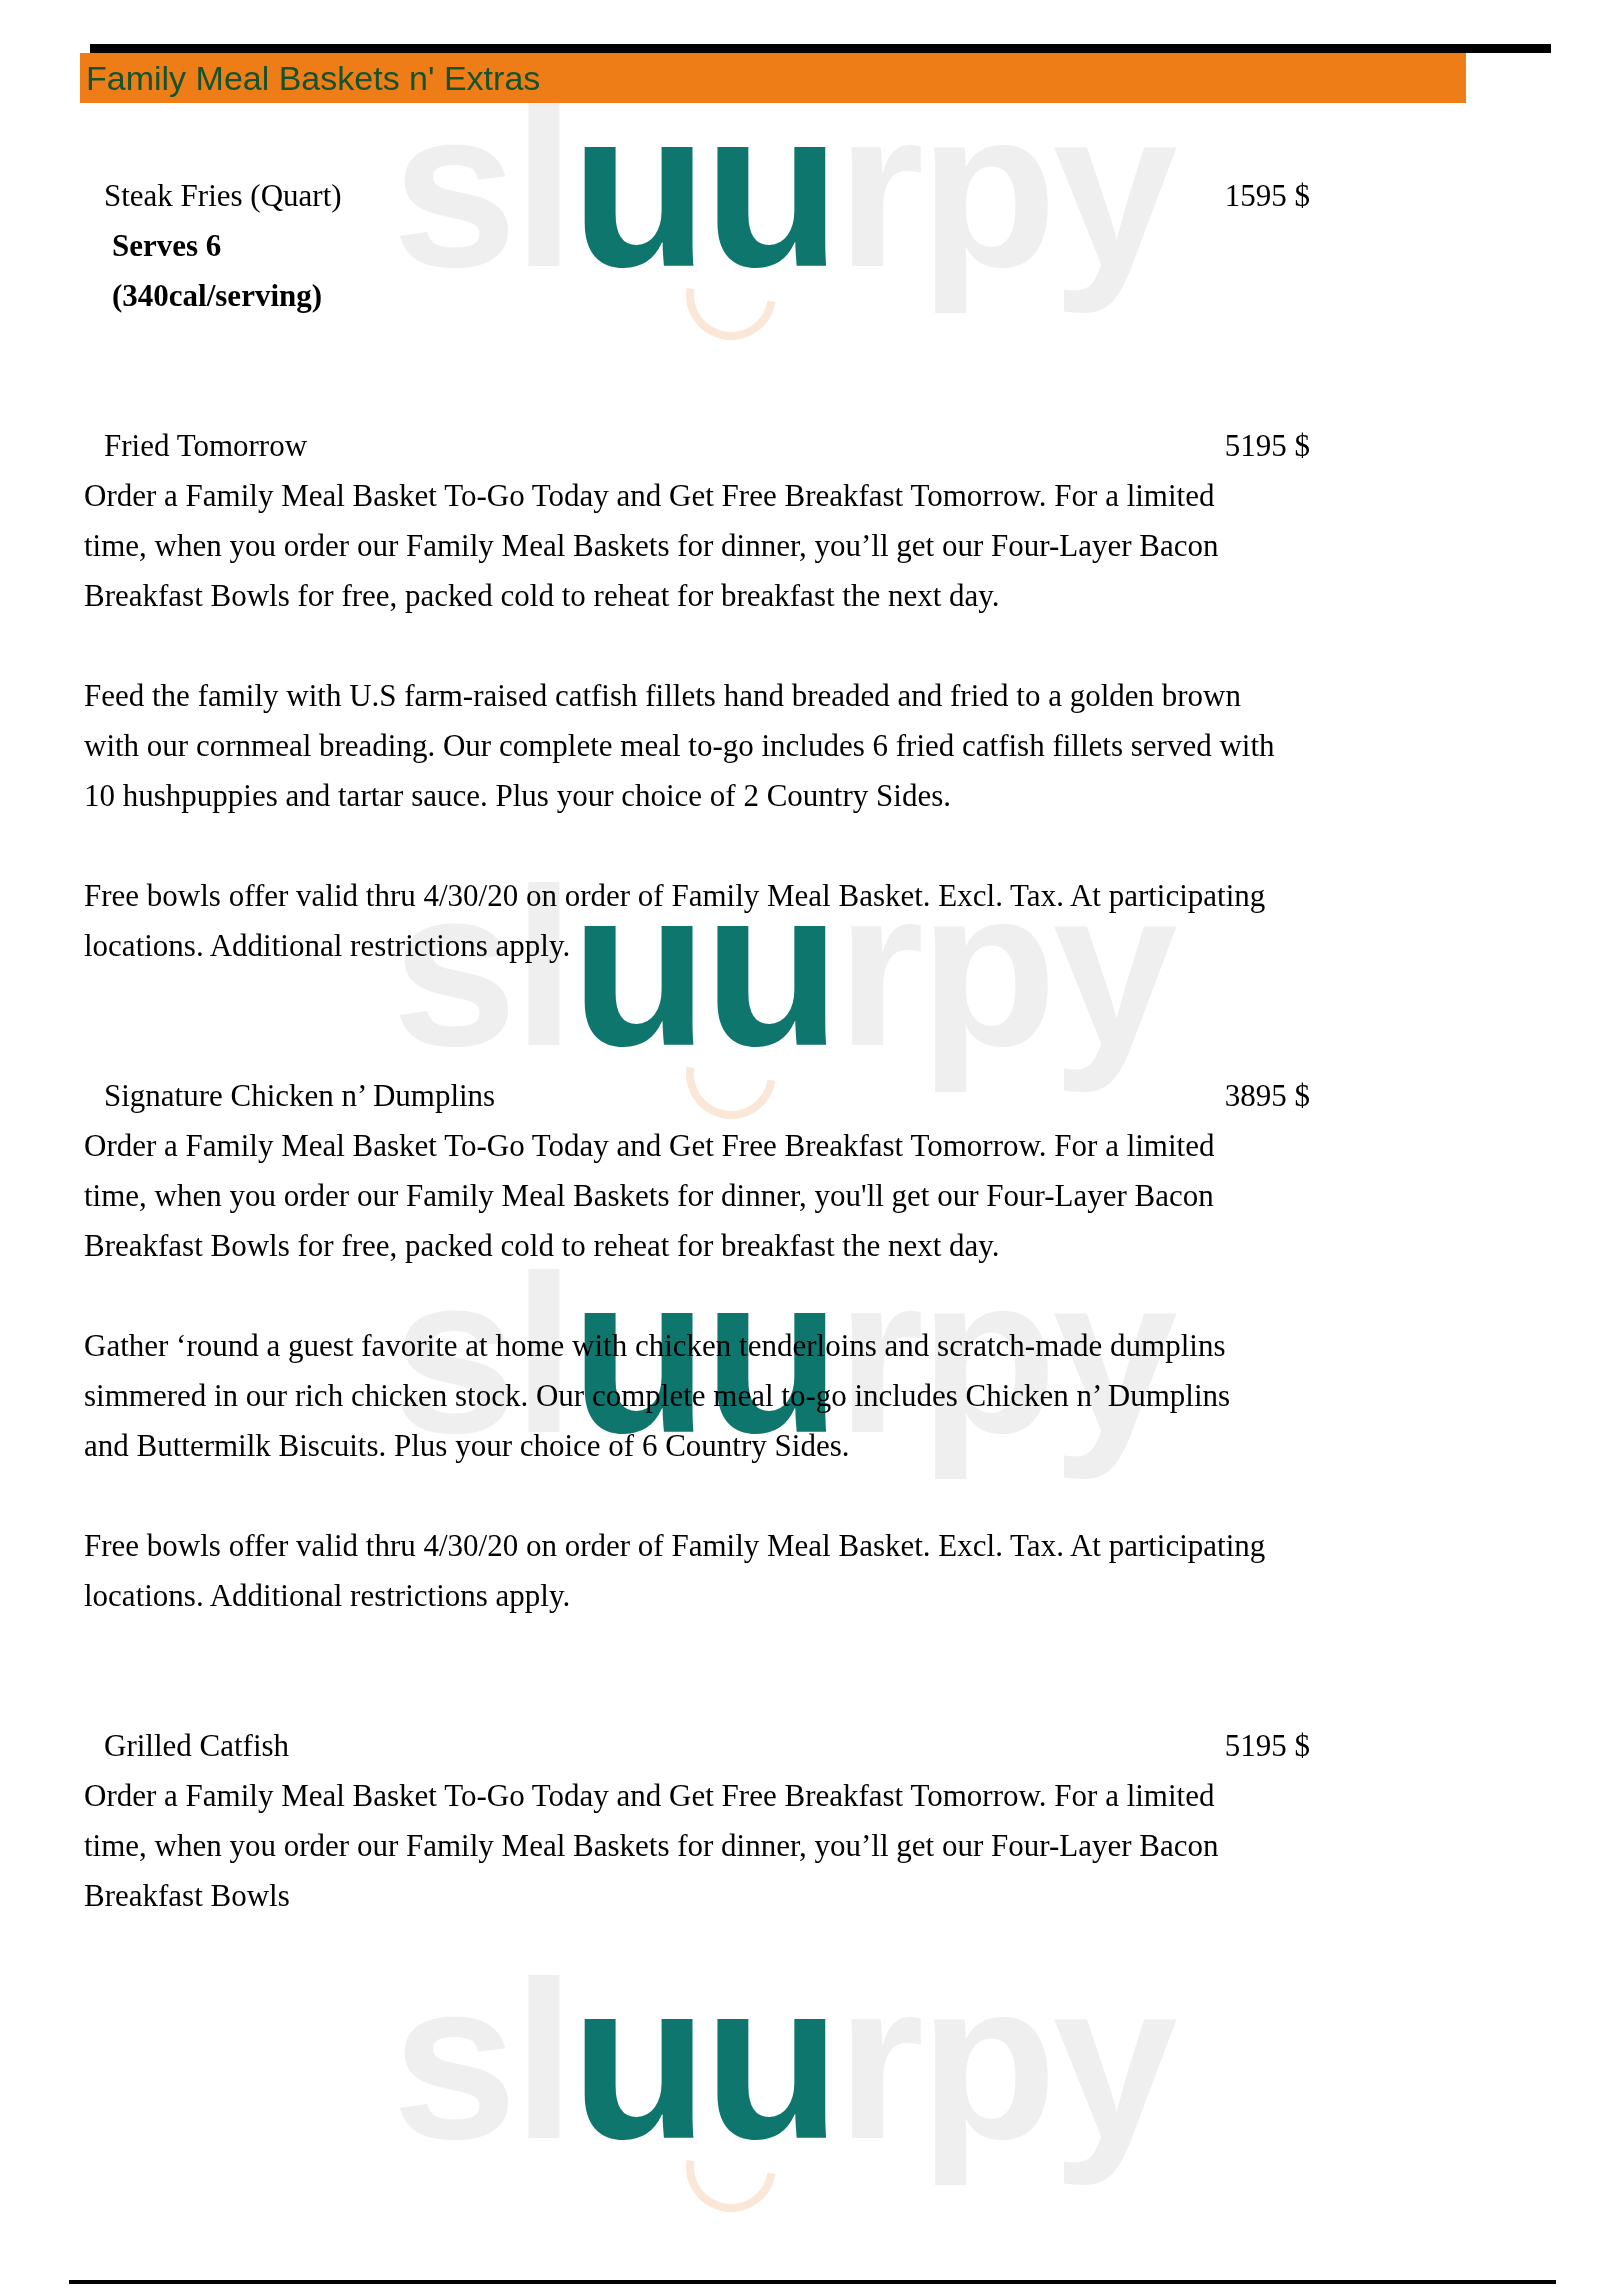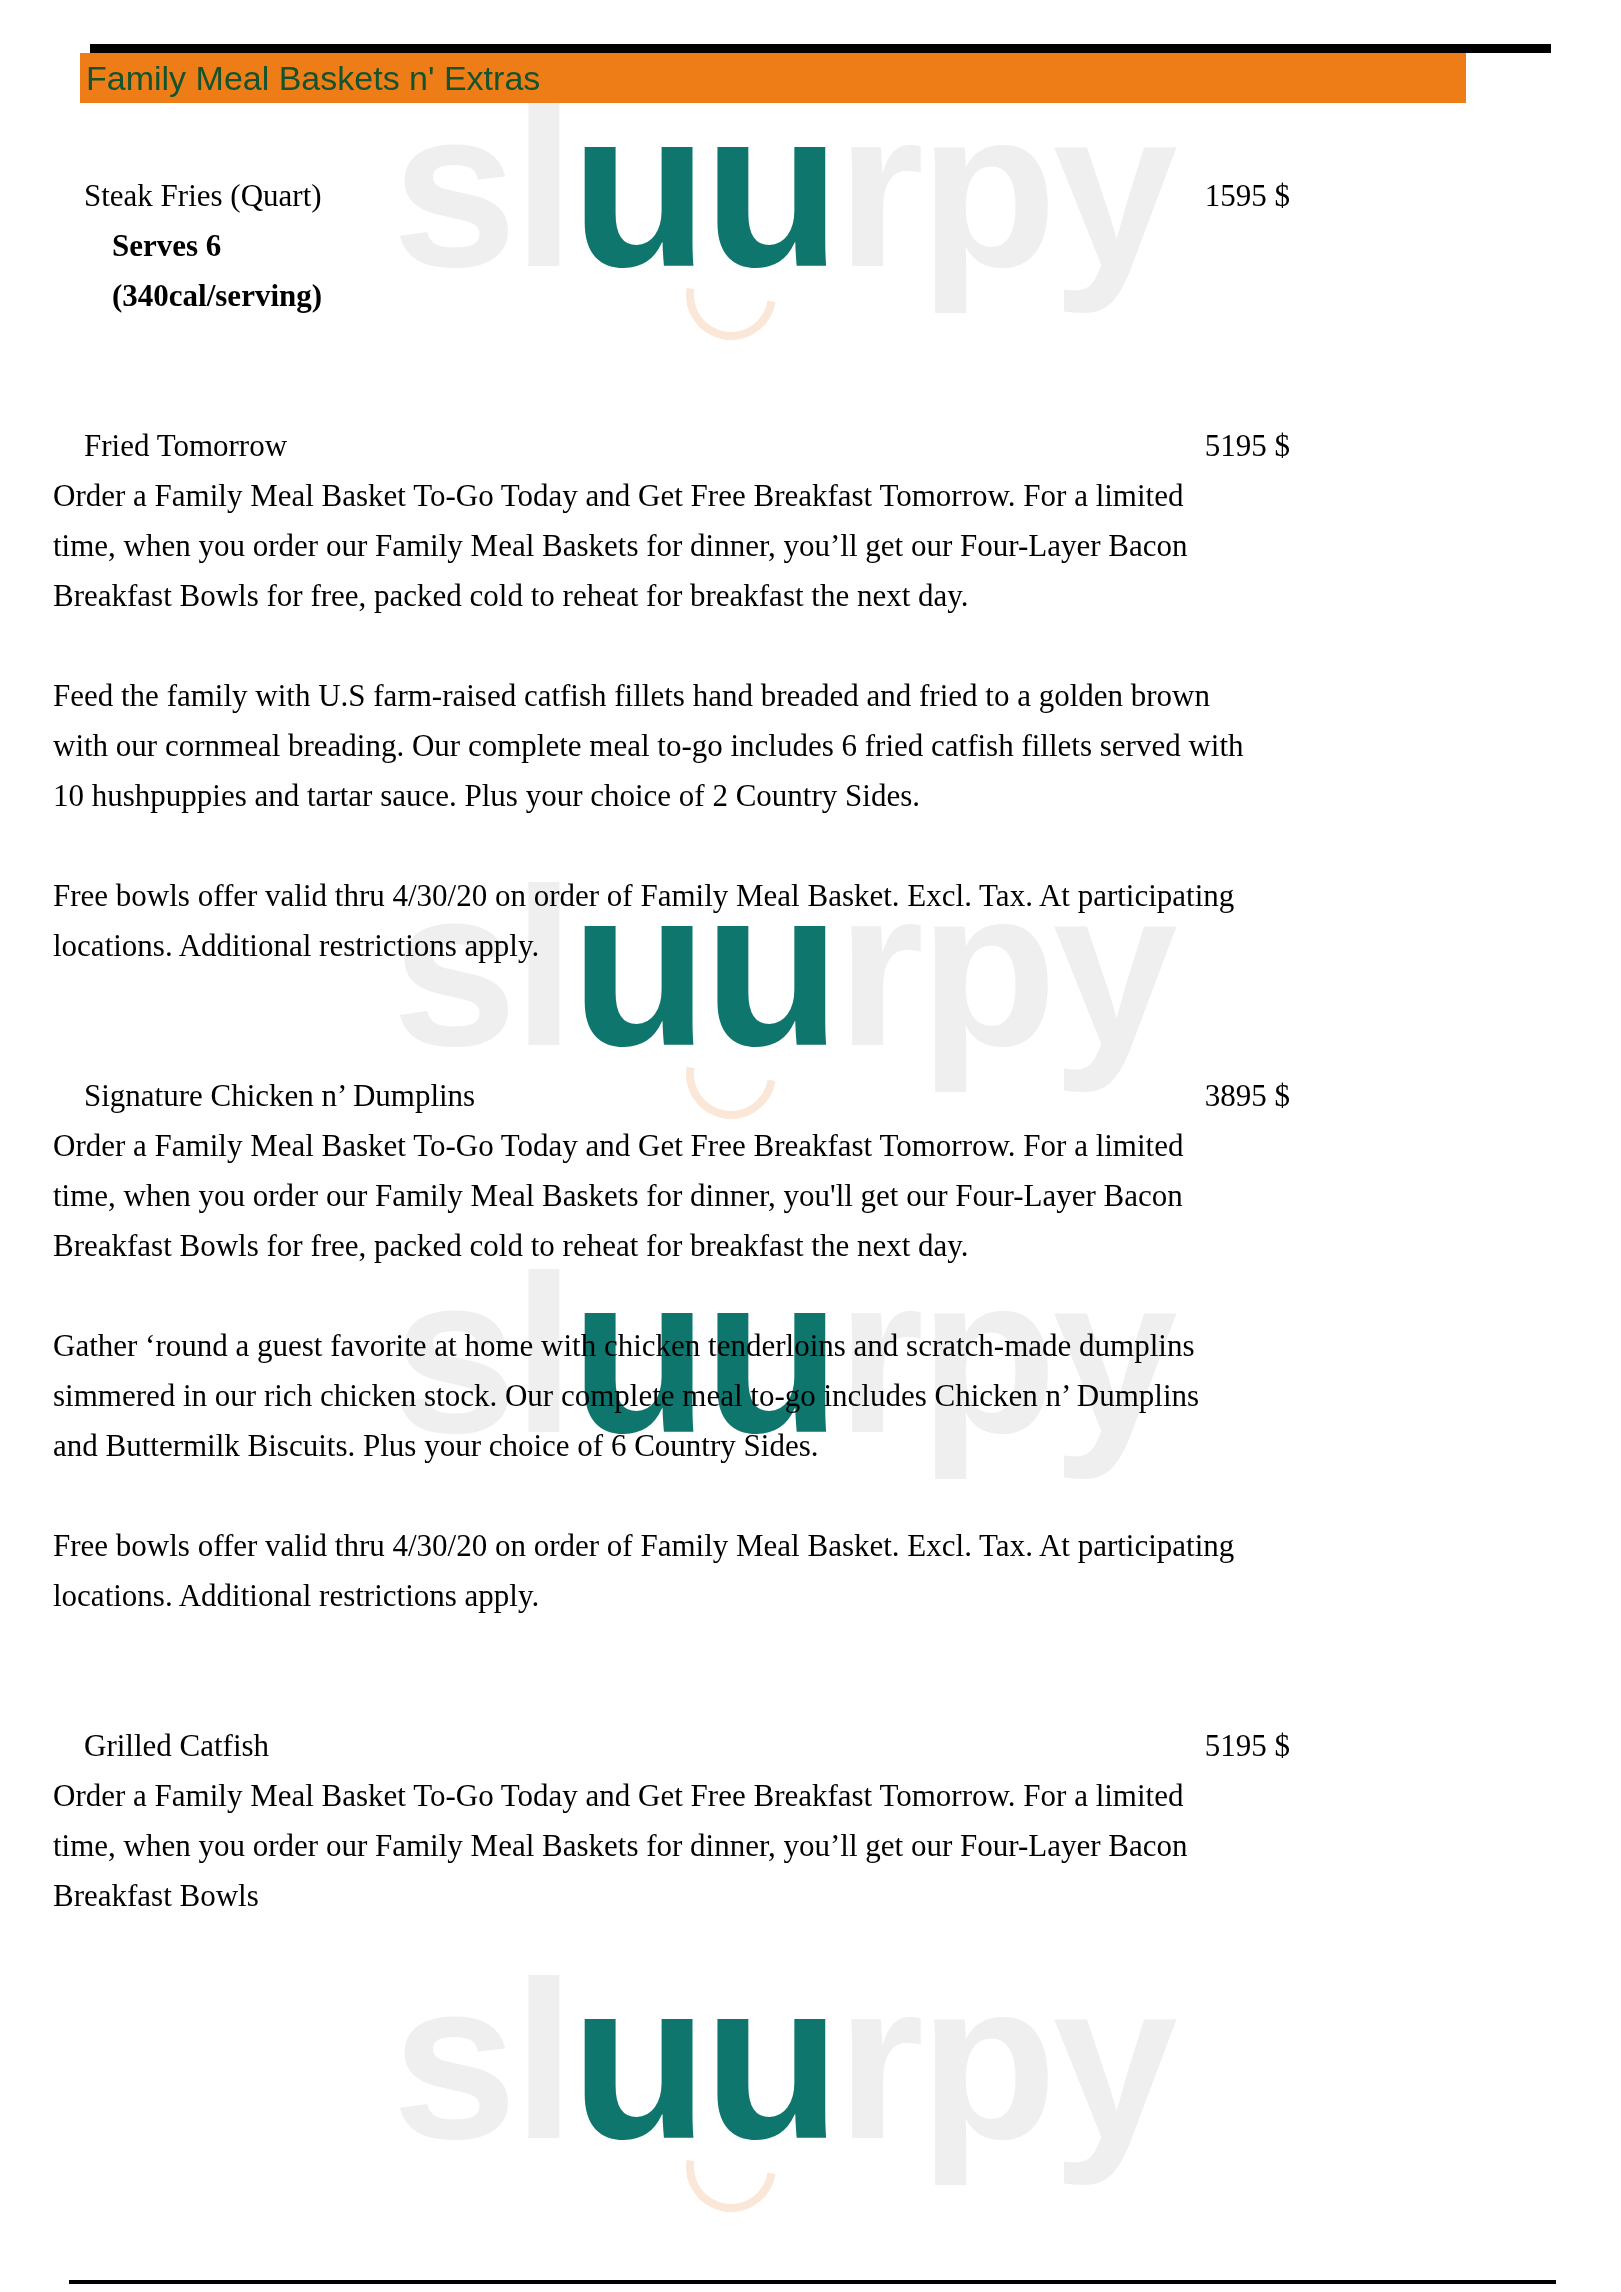--- a/index.html
+++ b/index.html
@@ -90,20 +90,21 @@
 
   .item {
     position: relative;
     padding: 0 0 0 0;
   }
 
   .item-head {
     position: relative;
     display: block;
     width: 1290px;
+    padding-left: 20px;
   }
   .item-name {
     display: inline-block;
     margin-left: 84px;
     font-size: 31px;
     line-height: 50px;
     white-space: nowrap;
   }
   .item-price {
     position: absolute;
@@ -118,21 +119,21 @@
 
   .item-line {
     margin-left: 112px;
     width: 1225px;
     font-size: 31px;
     line-height: 50px;
     font-weight: bold;
   }
 
   .item-para {
-    margin-left: 53px;
+    margin-left: 84px;
     width: 1196px;
     font-size: 31px;
     line-height: 50px;
     text-align: left;
     font-family: Liberation Serif, serif;
   }
 
   .para-gap { height: 50px; }
   .item-gap { height: 100px; }
 

